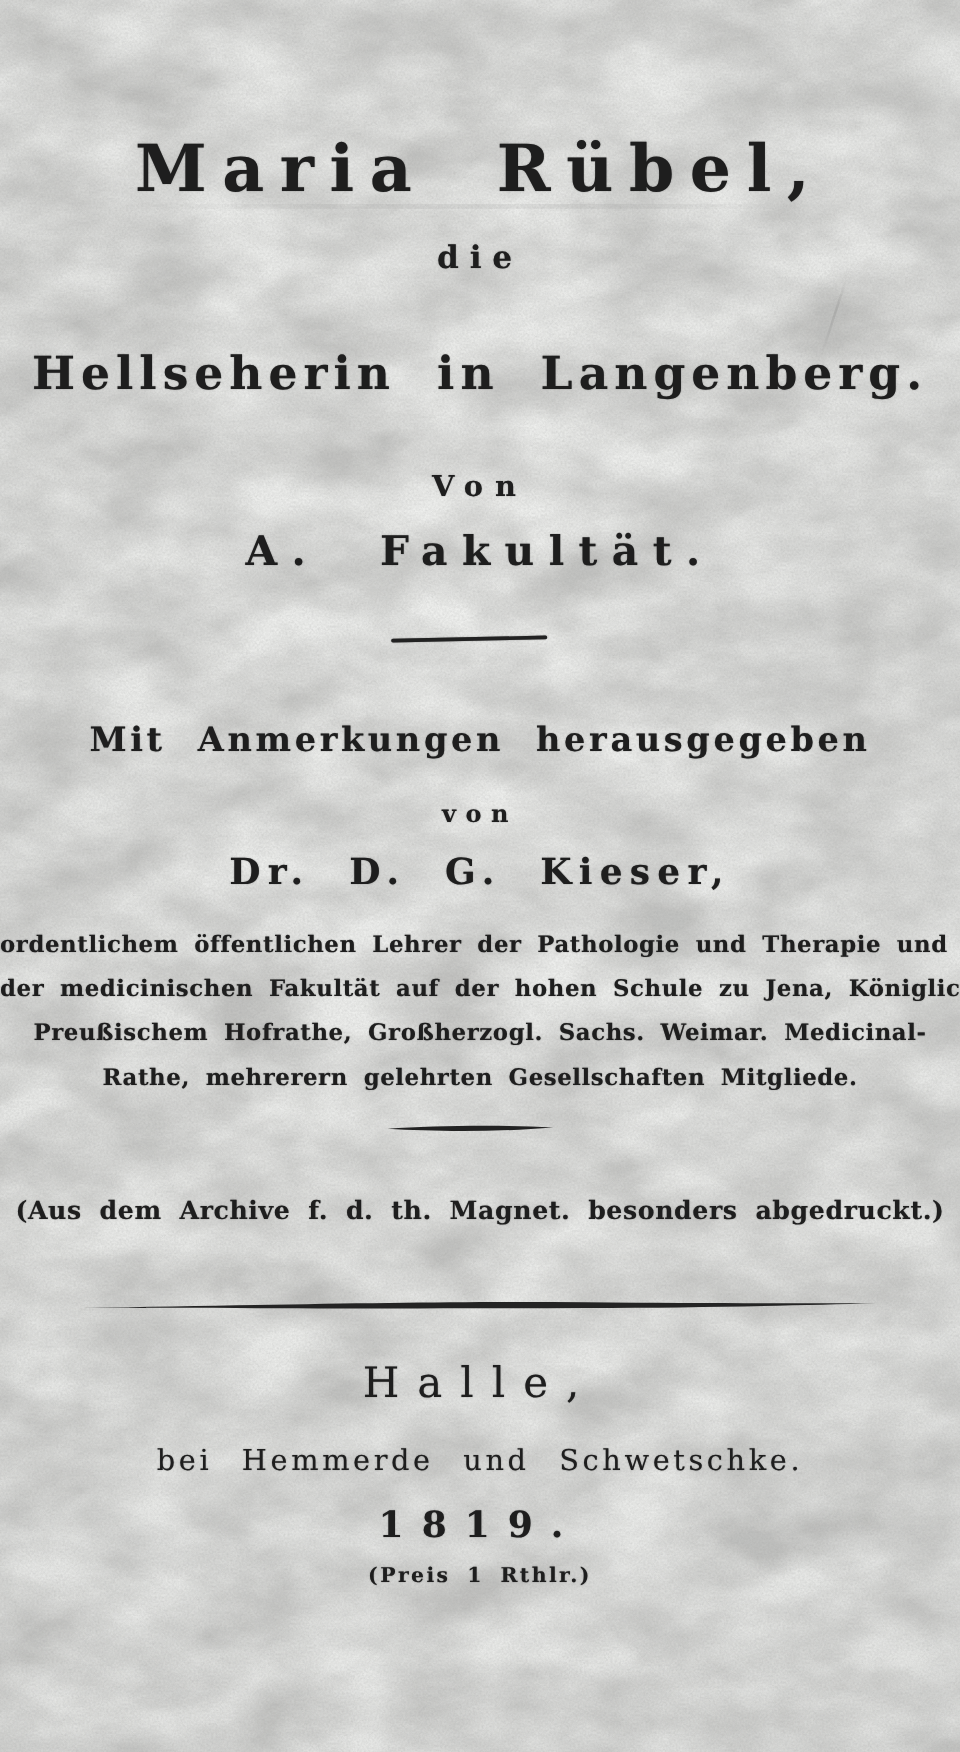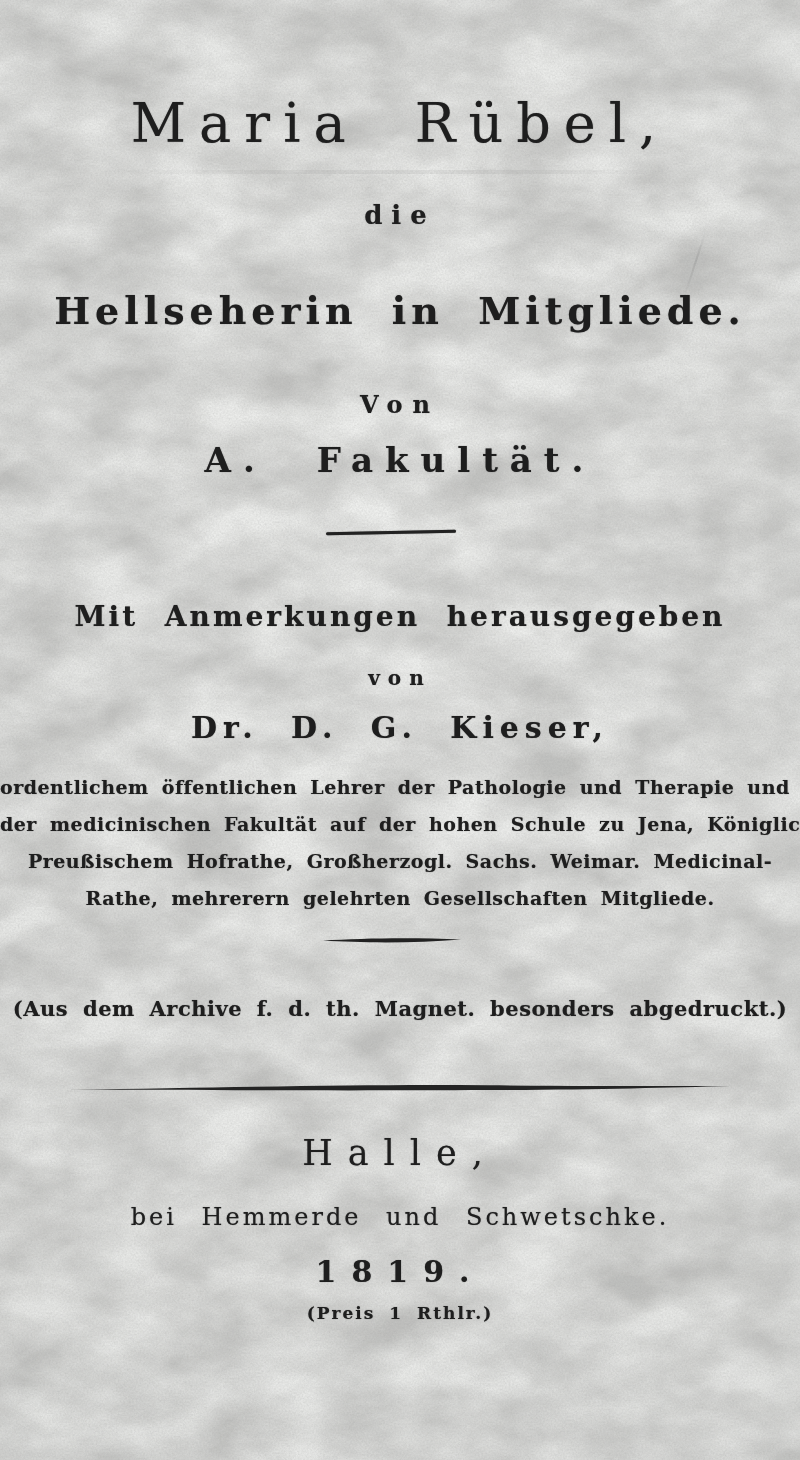--- a/index.html
+++ b/index.html
@@ -15,21 +15,21 @@
   }
   .texture { position: absolute; top: 0; left: 0; pointer-events: none; }
   .line {
     position: absolute;
     left: 0;
     width: 100%;
     text-align: center;
     white-space: nowrap;
     text-shadow: 0 0 1px rgba(25,25,25,0.55);
   }
-  .title        { top: 92px;  font-size: 54px; font-weight: normal; letter-spacing: 13px; word-spacing: 26px; }
+  .title        { top: 108px;  font-size: 54px; font-weight: bold; letter-spacing: 13px; word-spacing: 26px; }
   .article      { top: 200px; font-size: 26px; font-weight: bold; letter-spacing: 9px; }
   .subtitle     { top: 288px; font-size: 38px; font-weight: bold; letter-spacing: 5px; word-spacing: 16px; }
   .byline-label { top: 390px; font-size: 24px; font-weight: bold; letter-spacing: 10px; }
   .author       { top: 440px; font-size: 34px; font-weight: bold; letter-spacing: 12px; word-spacing: 26px; }
   .edition-note { top: 600px; font-size: 28px; font-weight: bold; letter-spacing: 3px; word-spacing: 14px; }
   .editor-prep  { top: 666px; font-size: 20px; font-weight: bold; letter-spacing: 8px; }
   .editor-name  { top: 710px; font-size: 30px; font-weight: bold; letter-spacing: 6px; word-spacing: 16px; }
   .cred         { font-size: 19px; font-weight: bold; letter-spacing: 0.5px; word-spacing: 6px; }
   .cred-0 { top: 776px; } .cred-1 { top: 813px; } .cred-2 { top: 850px; } .cred-3 { top: 887px; }
   .offprint     { top: 996px; font-size: 21px; font-weight: bold; letter-spacing: 0.5px; word-spacing: 7px; }
@@ -74,21 +74,21 @@
     </filter>
     <rect width="800" height="1460" filter="url(#fibres)" opacity="0.55"></rect>
     <rect width="800" height="1460" filter="url(#grain)" opacity="0.35"></rect>
   </svg>
 
   <div class="smudge"></div>
   <div class="crease"></div>
 
   <div class="line title">Maria Rübel,</div>
   <div class="line article">die</div>
-  <div class="line subtitle">Hellseherin in Mitgliede.</div>
+  <div class="line subtitle">Hellseherin in Langenberg.</div>
 
   <div class="line byline-label">Von</div>
   <div class="line author">A. Fakultät.</div>
 
   <div class="rule rule-short"></div>
 
   <div class="line edition-note">Mit Anmerkungen herausgegeben</div>
   <div class="line editor-prep">von</div>
   <div class="line editor-name">Dr. D. G. Kieser,</div>
 

